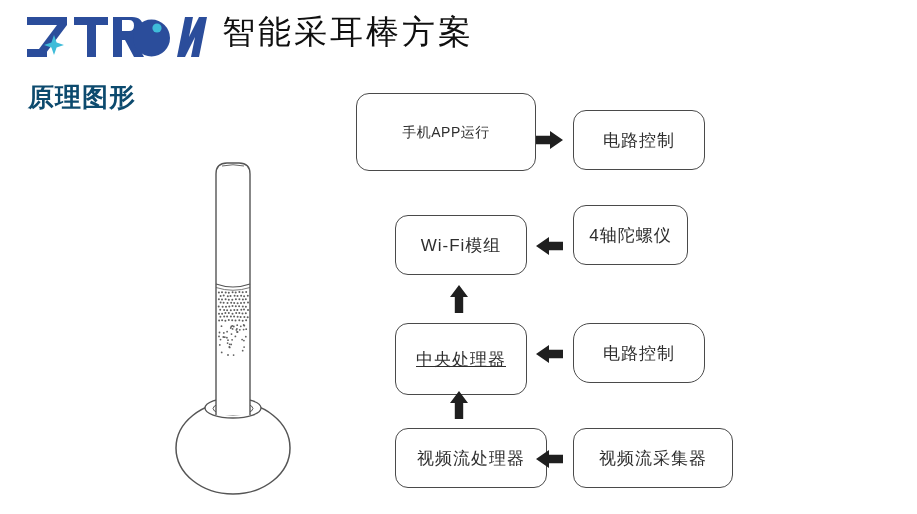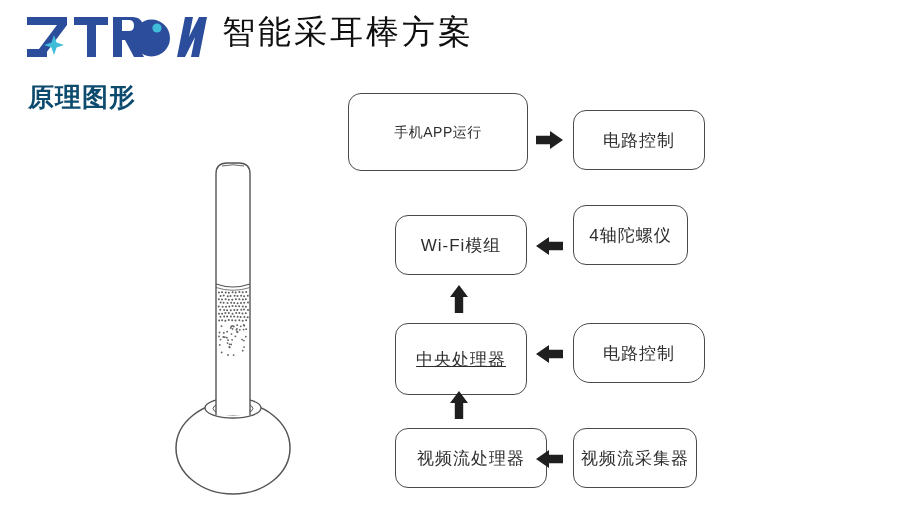--- a/index.html
+++ b/index.html
@@ -14,29 +14,29 @@
   .section-label{position:absolute;left:28px;top:80px;font-size:26px;font-weight:bold;
                  color:#0c4a6e;letter-spacing:1px;}
 
   
   .device-svg{position:absolute;left:143px;top:153px;}
 
   
   .fbox{position:absolute;box-sizing:border-box;border:1.6px solid #4a4a4a;border-radius:13px;
         background:#fff;display:flex;align-items:center;justify-content:center;
         color:#2e2e2e;font-size:17px;text-align:center;letter-spacing:1px;}
-  #box-app{left:348px;top:93px;width:180px;height:78px;flex-direction:column;
+  #box-app{left:356px;top:93px;width:180px;height:78px;flex-direction:column;
            font-size:14px;line-height:25px;letter-spacing:0.5px;}
   #box-screen{left:573px;top:110px;width:132px;height:60px;}
   #box-wifi{left:395px;top:215px;width:132px;height:60px;}
   #box-gyro{left:573px;top:205px;width:115px;height:60px;}
   #box-cpu{left:395px;top:323px;width:132px;height:72px;text-decoration:underline;}
   #box-circuit{left:573px;top:323px;width:132px;height:60px;border-radius:17px;}
   #box-vproc{left:395px;top:428px;width:152px;height:60px;}
-  #box-vcap{left:573px;top:428px;width:124px;height:60px;font-family:Liberation Mono, monospace;}
+  #box-vcap{left:573px;top:428px;width:160px;height:60px;font-family:Liberation Mono, monospace;}
 
   .arrow{position:absolute;}
   #arrow-right-1{left:536px;top:130px;}
   #arrow-left-2{left:536px;top:236px;}
   #arrow-left-3{left:536px;top:344px;}
   #arrow-left-4{left:536px;top:449px;}
   #arrow-up-1{left:450px;top:285px;}
   #arrow-up-2{left:450px;top:391px;}
   .arrow svg{display:block;}
 </style>

